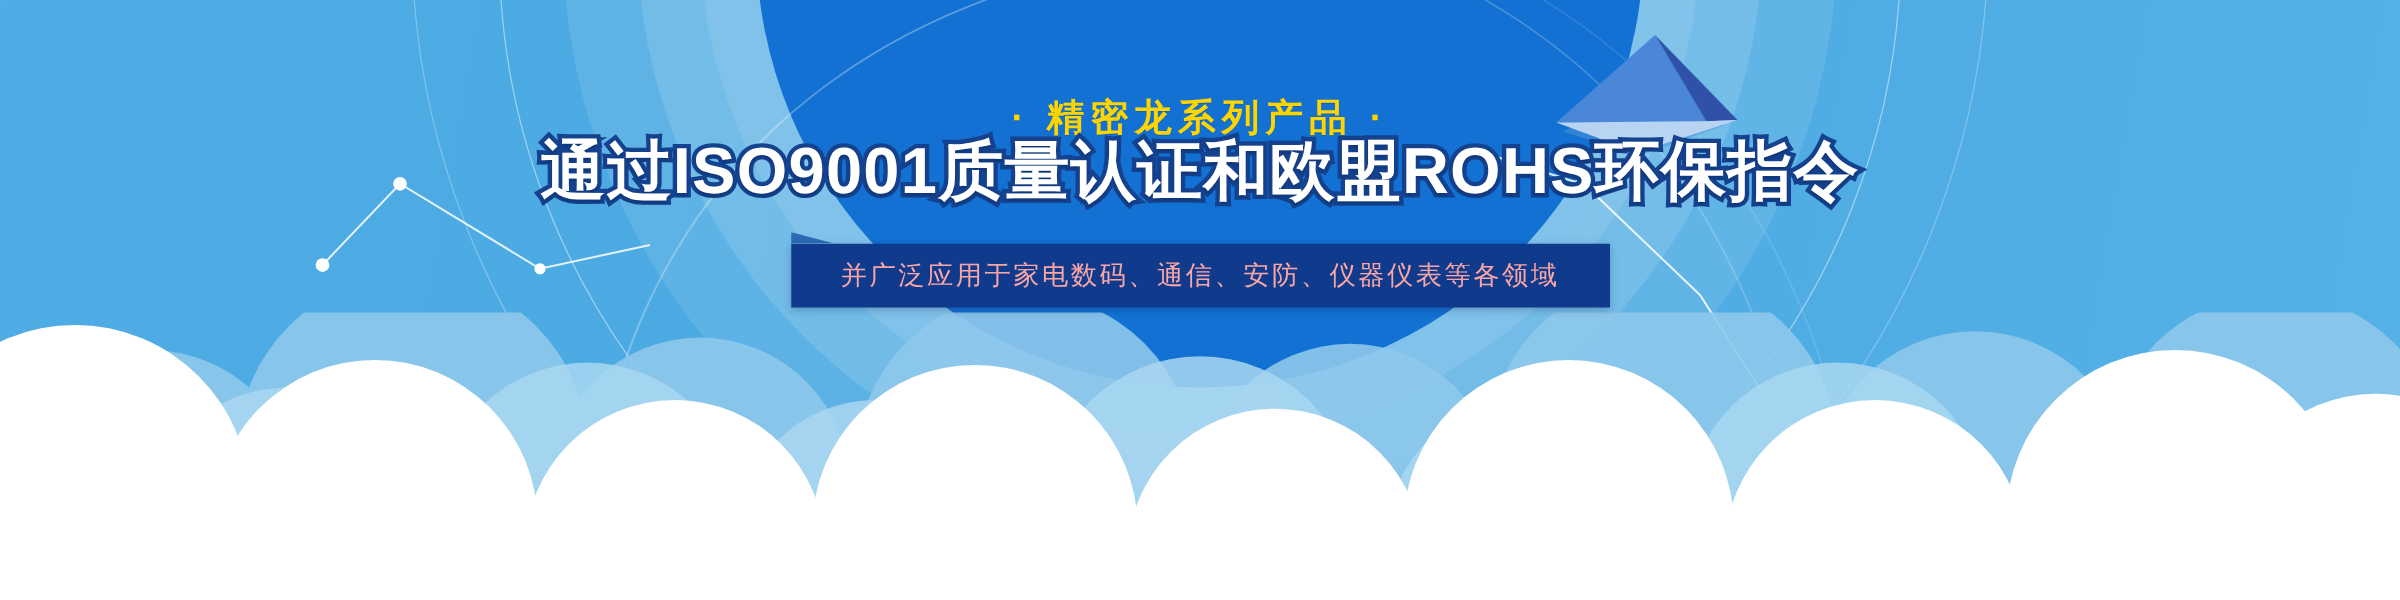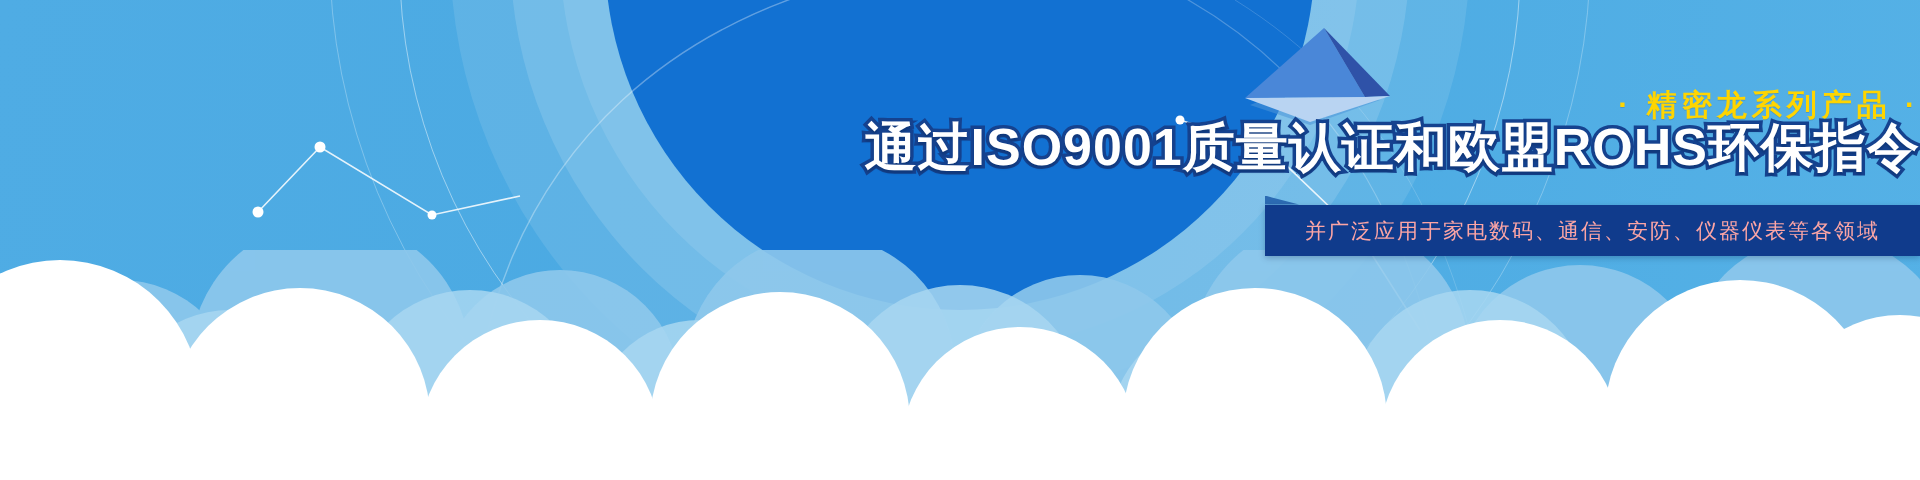--- a/index.html
+++ b/index.html
@@ -82,22 +82,22 @@
     position: absolute;
     inset: 0;
     width: 1920px;
     height: 480px;
   }
 
   
   .content {
     position: absolute;
     left: 0; right: 0;
-    top: 16px;
-    text-align: right;
+    top: 6px;
+    text-align: center;
     z-index: 6;
   }
   .eyebrow {
     margin-top: 74px;
     font-size: 30px;
     font-weight: bold;
     color: #ffd500;
     letter-spacing: 5px;
     line-height: 1;
     text-shadow: 0 1px 0 rgba(0,0,0,0.12);

